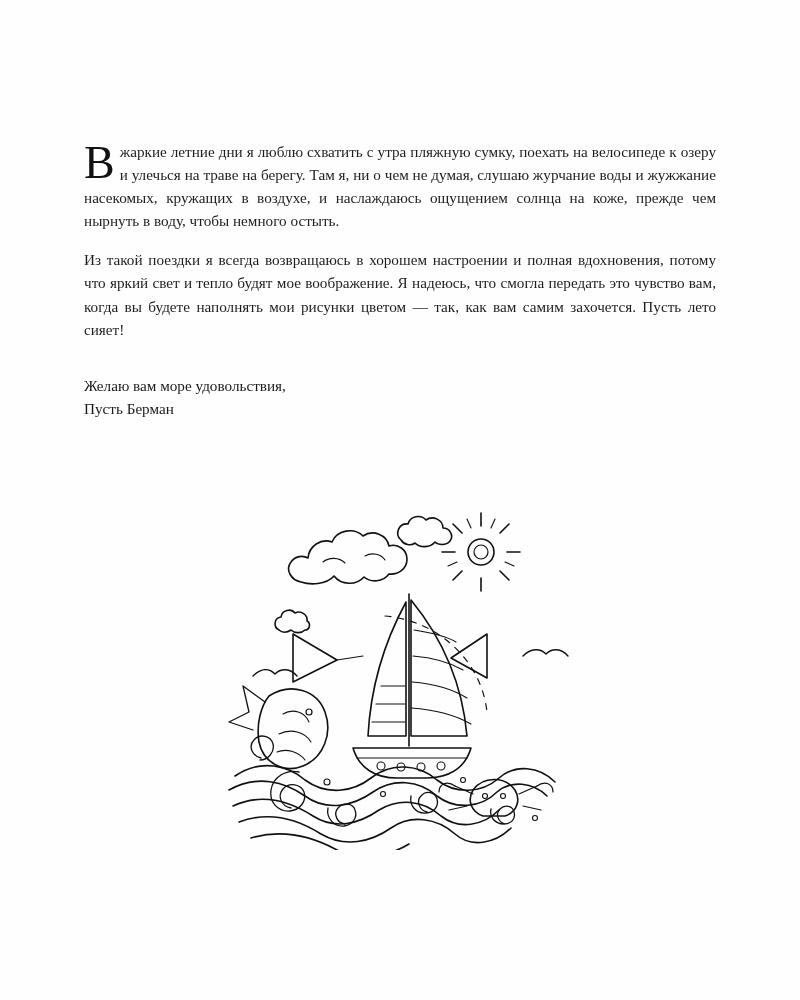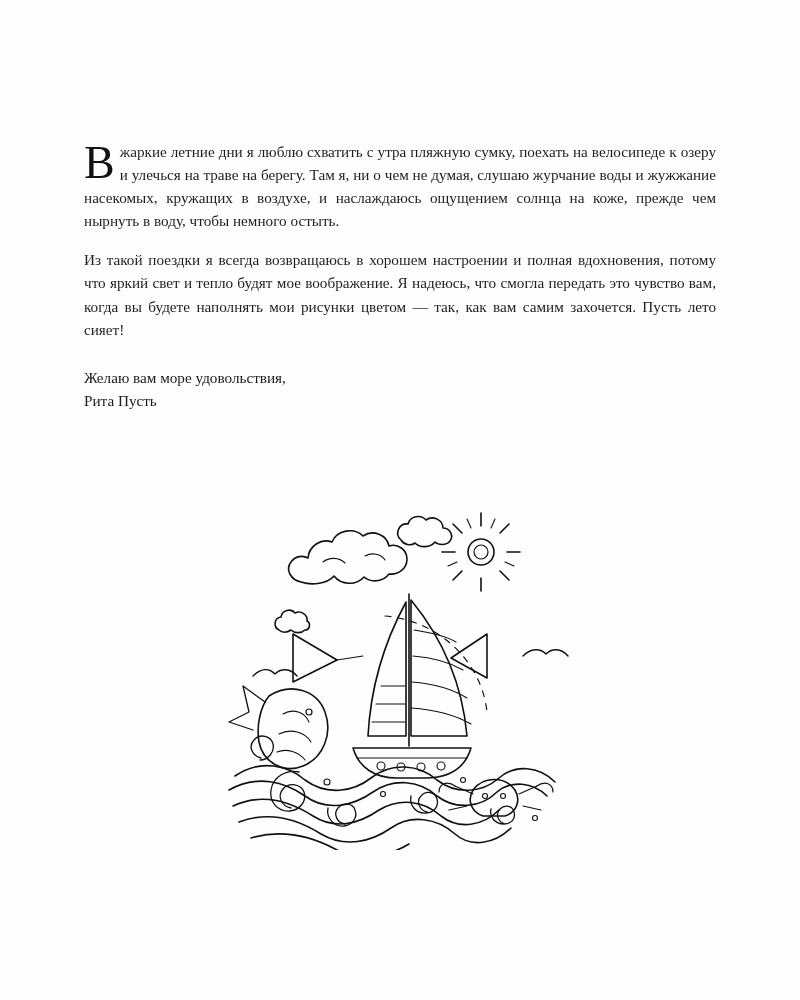--- a/index.html
+++ b/index.html
@@ -43,21 +43,21 @@
     float: left;
     font-family: "Liberation Serif", serif;
     font-size: 46px;
     line-height: 0.82;
     padding: 2px 5px 0 0;
     margin-top: 2px;
     font-weight: 400;
     color: #121212;
   }
   .signoff {
-    margin-top: 26px;
+    margin-top: 34px;
   }
   .signoff .line {
     display: block;
     font-size: 15.2px;
     line-height: 1.5;
   }
   .illustration {
     position: absolute;
     left: 205px;
     top: 490px;
@@ -76,21 +76,21 @@
 <div class="page">
 
   <div class="text-block">
 
     <p class="first"><span class="dropcap">В</span><span>жаркие летние дни я люблю схватить с утра пляжную сумку, поехать на велосипеде к озеру и улечься на траве на берегу. Там я, ни о чем не думая, слушаю журчание воды и жужжание насекомых, кружащих в воздухе, и наслаждаюсь ощущением солнца на коже, прежде чем нырнуть в воду, чтобы немного остыть.</span></p>
 
     <p>Из такой поездки я всегда возвращаюсь в хорошем настроении и полная вдохновения, потому что яркий свет и тепло будят мое воображение. Я надеюсь, что смогла передать это чувство вам, когда вы будете наполнять мои рисунки цветом — так, как вам самим захочется. Пусть лето сияет!</p>
 
     <div class="signoff">
       <span class="line">Желаю вам море удовольствия,</span>
-      <span class="line">Рита Пусть</span>
+      <span class="line">Пусть Берман</span>
     </div>
 
   </div>
 
   <div class="illustration">
     <svg viewBox="0 0 400 360" xmlns="http://www.w3.org/2000/svg" fill="none" stroke="#111111" stroke-width="1.6" stroke-linecap="round" stroke-linejoin="round">
 
       <g>
         <circle cx="276" cy="62" r="13"></circle>
         <circle cx="276" cy="62" r="7" stroke-width="1.2"></circle>

